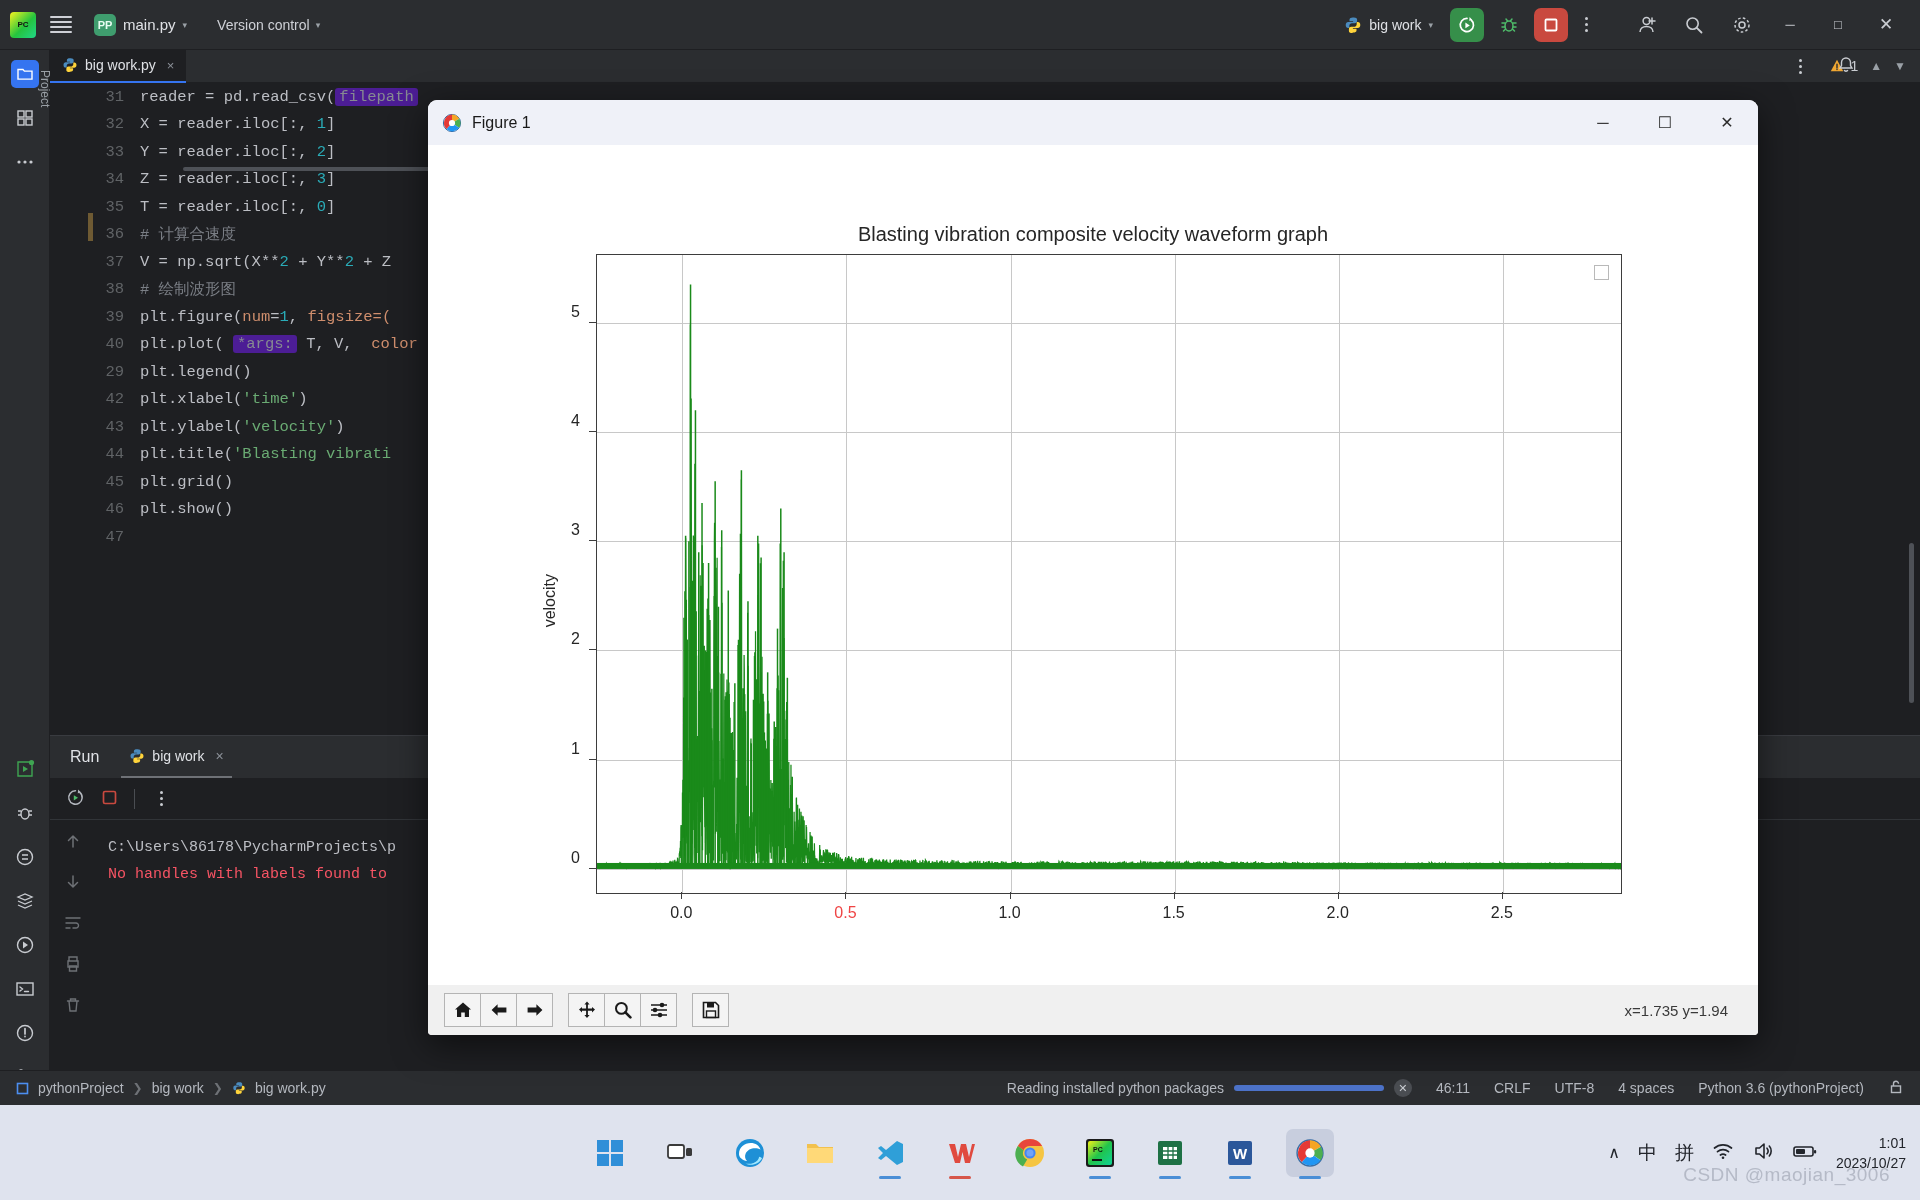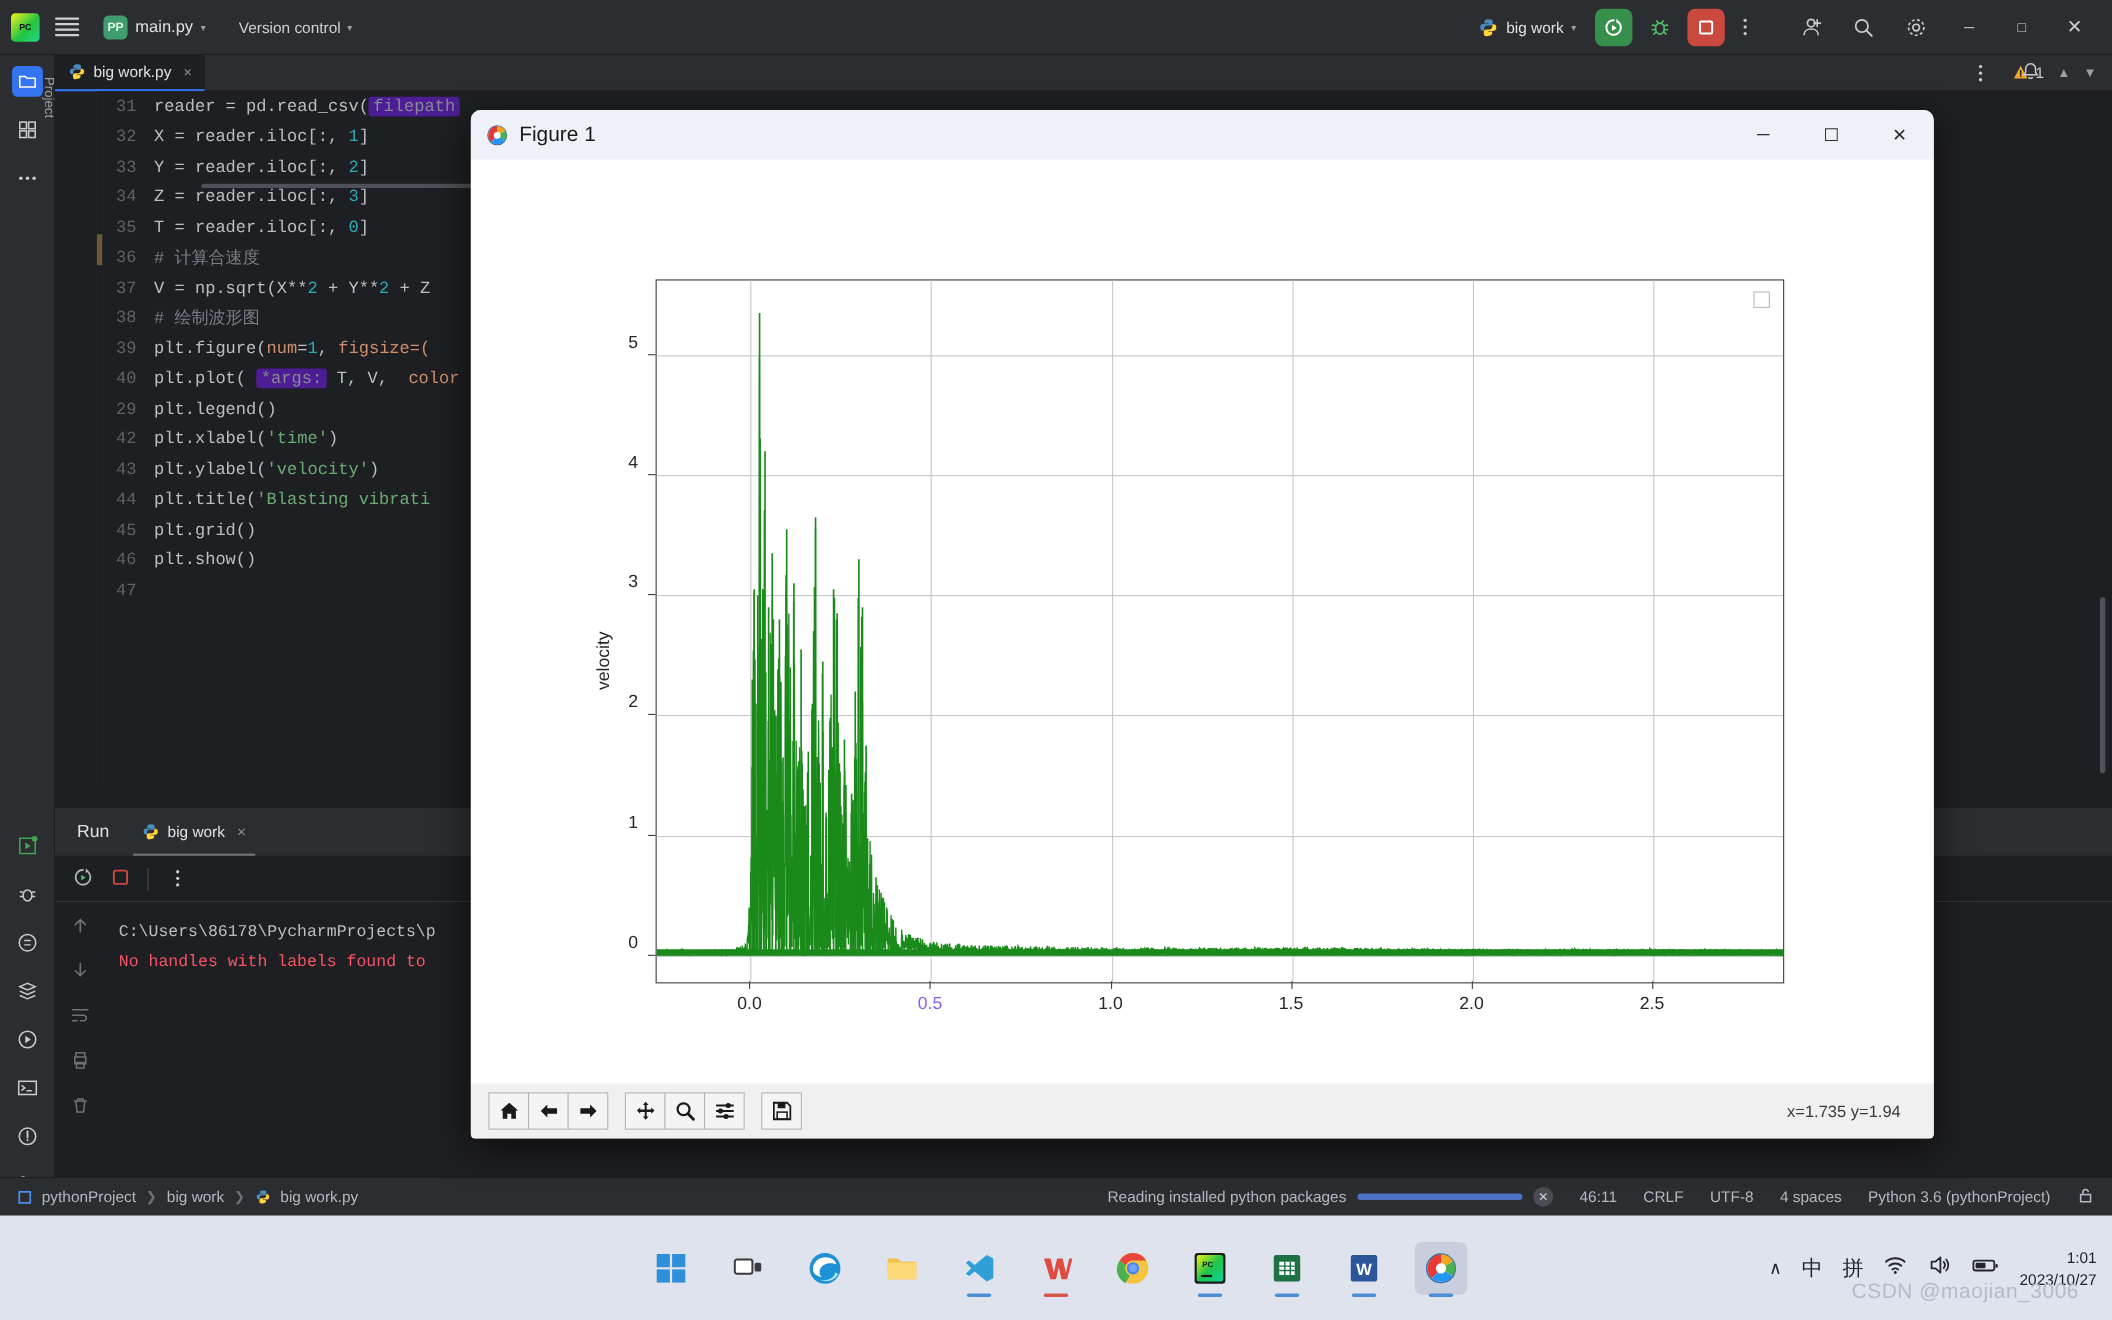--- a/index.html
+++ b/index.html
@@ -90,21 +90,21 @@
   .sb-right{margin-left:auto;display:flex;align-items:center;gap:24px;}
   .progbar{width:150px;height:6px;border-radius:3px;background:#4c72c8;}
   .prog-wrap{display:flex;align-items:center;gap:10px;text-align:right;}
   .prog-x{width:18px;height:18px;border-radius:50%;background:#4a4d52;color:#c9ccd1;
     font-size:11px;display:flex;align-items:center;justify-content:center;cursor:pointer;}
 
   
   .figwin{position:absolute;left:428px;top:100px;width:1330px;height:935px;background:#f0f0f0;
     border-radius:9px 9px 4px 4px;box-shadow:0 10px 34px rgba(0,0,0,.55);overflow:hidden;}
   .fig-title{height:45px;background:#eff1f8;display:flex;align-items:center;padding-left:14px;gap:10px;}
-  .fig-title-txt{font-size:19px;color:#1a1a1a;}
+  .fig-title-txt{font-size:16px;color:#1a1a1a;}
   .fig-wbtns{margin-left:auto;display:flex;height:45px;}
   .fig-wbtn{width:62px;height:45px;display:flex;align-items:center;justify-content:center;cursor:pointer;color:#2c2c2c;font-size:16px;}
   .fig-canvas{position:relative;width:1330px;height:840px;background:#fff;}
   .fig-toolbar{height:50px;background:#f0f0f0;display:flex;align-items:center;padding:0 16px;gap:0;}
   .mtool{width:37px;height:34px;border:1px solid #b4b4b4;background:#f4f4f4;display:flex;
     align-items:center;justify-content:center;cursor:pointer;margin-right:-1px;}
   .mtool-gap{width:16px;}
   .coord{margin-left:auto;font-size:15px;color:#3a3a3a;font-family:"Liberation Sans",sans-serif;padding-right:14px;}
 
   
@@ -465,20 +465,21 @@
     </svg>
     <span class="fig-title-txt">Figure 1</span>
     <div class="fig-wbtns">
       <div class="fig-wbtn">─</div>
       <div class="fig-wbtn">☐</div>
       <div class="fig-wbtn">✕</div>
     </div>
   </div>
 
   <div class="fig-canvas">
+    <div class="chart-title">Blasting vibration composite velocity waveform graph</div>
     <div class="ylabel">velocity</div>
     <div class="plot-box">
       <div id="grid-layer">
           <div class="gridline-h" style="top: 613.966px;"></div>
           <div class="gridline-h" style="top: 504.719px;"></div>
           <div class="gridline-h" style="top: 395.473px;"></div>
           <div class="gridline-h" style="top: 286.226px;"></div>
           <div class="gridline-h" style="top: 176.979px;"></div>
           <div class="gridline-h" style="top: 67.7329px;"></div>
           <div class="gridline-v" style="left: 85.3333px;"></div>
@@ -536,21 +537,21 @@
         <div class="ytick" style="position: absolute; left: 94px; top: 494.473px; width: 58px; text-align: right; right: auto;">2</div>
         <div style="position: absolute; width: 7px; height: 1px; background: rgb(61, 61, 61); left: 161px; top: 504.473px;"></div>
         <div class="ytick" style="position: absolute; left: 94px; top: 385.226px; width: 58px; text-align: right; right: auto;">3</div>
         <div style="position: absolute; width: 7px; height: 1px; background: rgb(61, 61, 61); left: 161px; top: 395.226px;"></div>
         <div class="ytick" style="position: absolute; left: 94px; top: 275.979px; width: 58px; text-align: right; right: auto;">4</div>
         <div style="position: absolute; width: 7px; height: 1px; background: rgb(61, 61, 61); left: 161px; top: 285.979px;"></div>
         <div class="ytick" style="position: absolute; left: 94px; top: 166.733px; width: 58px; text-align: right; right: auto;">5</div>
         <div style="position: absolute; width: 7px; height: 1px; background: rgb(61, 61, 61); left: 161px; top: 176.733px;"></div>
         <div style="position: absolute; font-size: 16px; color: rgb(38, 38, 38); transform: translateX(-50%); left: 253.333px; top: 759px;">0.0</div>
         <div style="position: absolute; width: 1px; height: 7px; background: rgb(61, 61, 61); left: 253.333px; top: 747px;"></div>
-        <div style="position: absolute; font-size: 16px; color: #8b5cf6; transform: translateX(-50%); left: 417.436px; top: 759px;">0.5</div>
+        <div style="position: absolute; font-size: 16px; color: #ef4444; transform: translateX(-50%); left: 417.436px; top: 759px;">0.5</div>
         <div style="position: absolute; width: 1px; height: 7px; background: rgb(61, 61, 61); left: 417.436px; top: 747px;"></div>
         <div style="position: absolute; font-size: 16px; color: rgb(38, 38, 38); transform: translateX(-50%); left: 581.538px; top: 759px;">1.0</div>
         <div style="position: absolute; width: 1px; height: 7px; background: rgb(61, 61, 61); left: 581.538px; top: 747px;"></div>
         <div style="position: absolute; font-size: 16px; color: rgb(38, 38, 38); transform: translateX(-50%); left: 745.641px; top: 759px;">1.5</div>
         <div style="position: absolute; width: 1px; height: 7px; background: rgb(61, 61, 61); left: 745.641px; top: 747px;"></div>
         <div style="position: absolute; font-size: 16px; color: rgb(38, 38, 38); transform: translateX(-50%); left: 909.744px; top: 759px;">2.0</div>
         <div style="position: absolute; width: 1px; height: 7px; background: rgb(61, 61, 61); left: 909.744px; top: 747px;"></div>
         <div style="position: absolute; font-size: 16px; color: rgb(38, 38, 38); transform: translateX(-50%); left: 1073.85px; top: 759px;">2.5</div>
         <div style="position: absolute; width: 1px; height: 7px; background: rgb(61, 61, 61); left: 1073.85px; top: 747px;"></div>
       </div>

